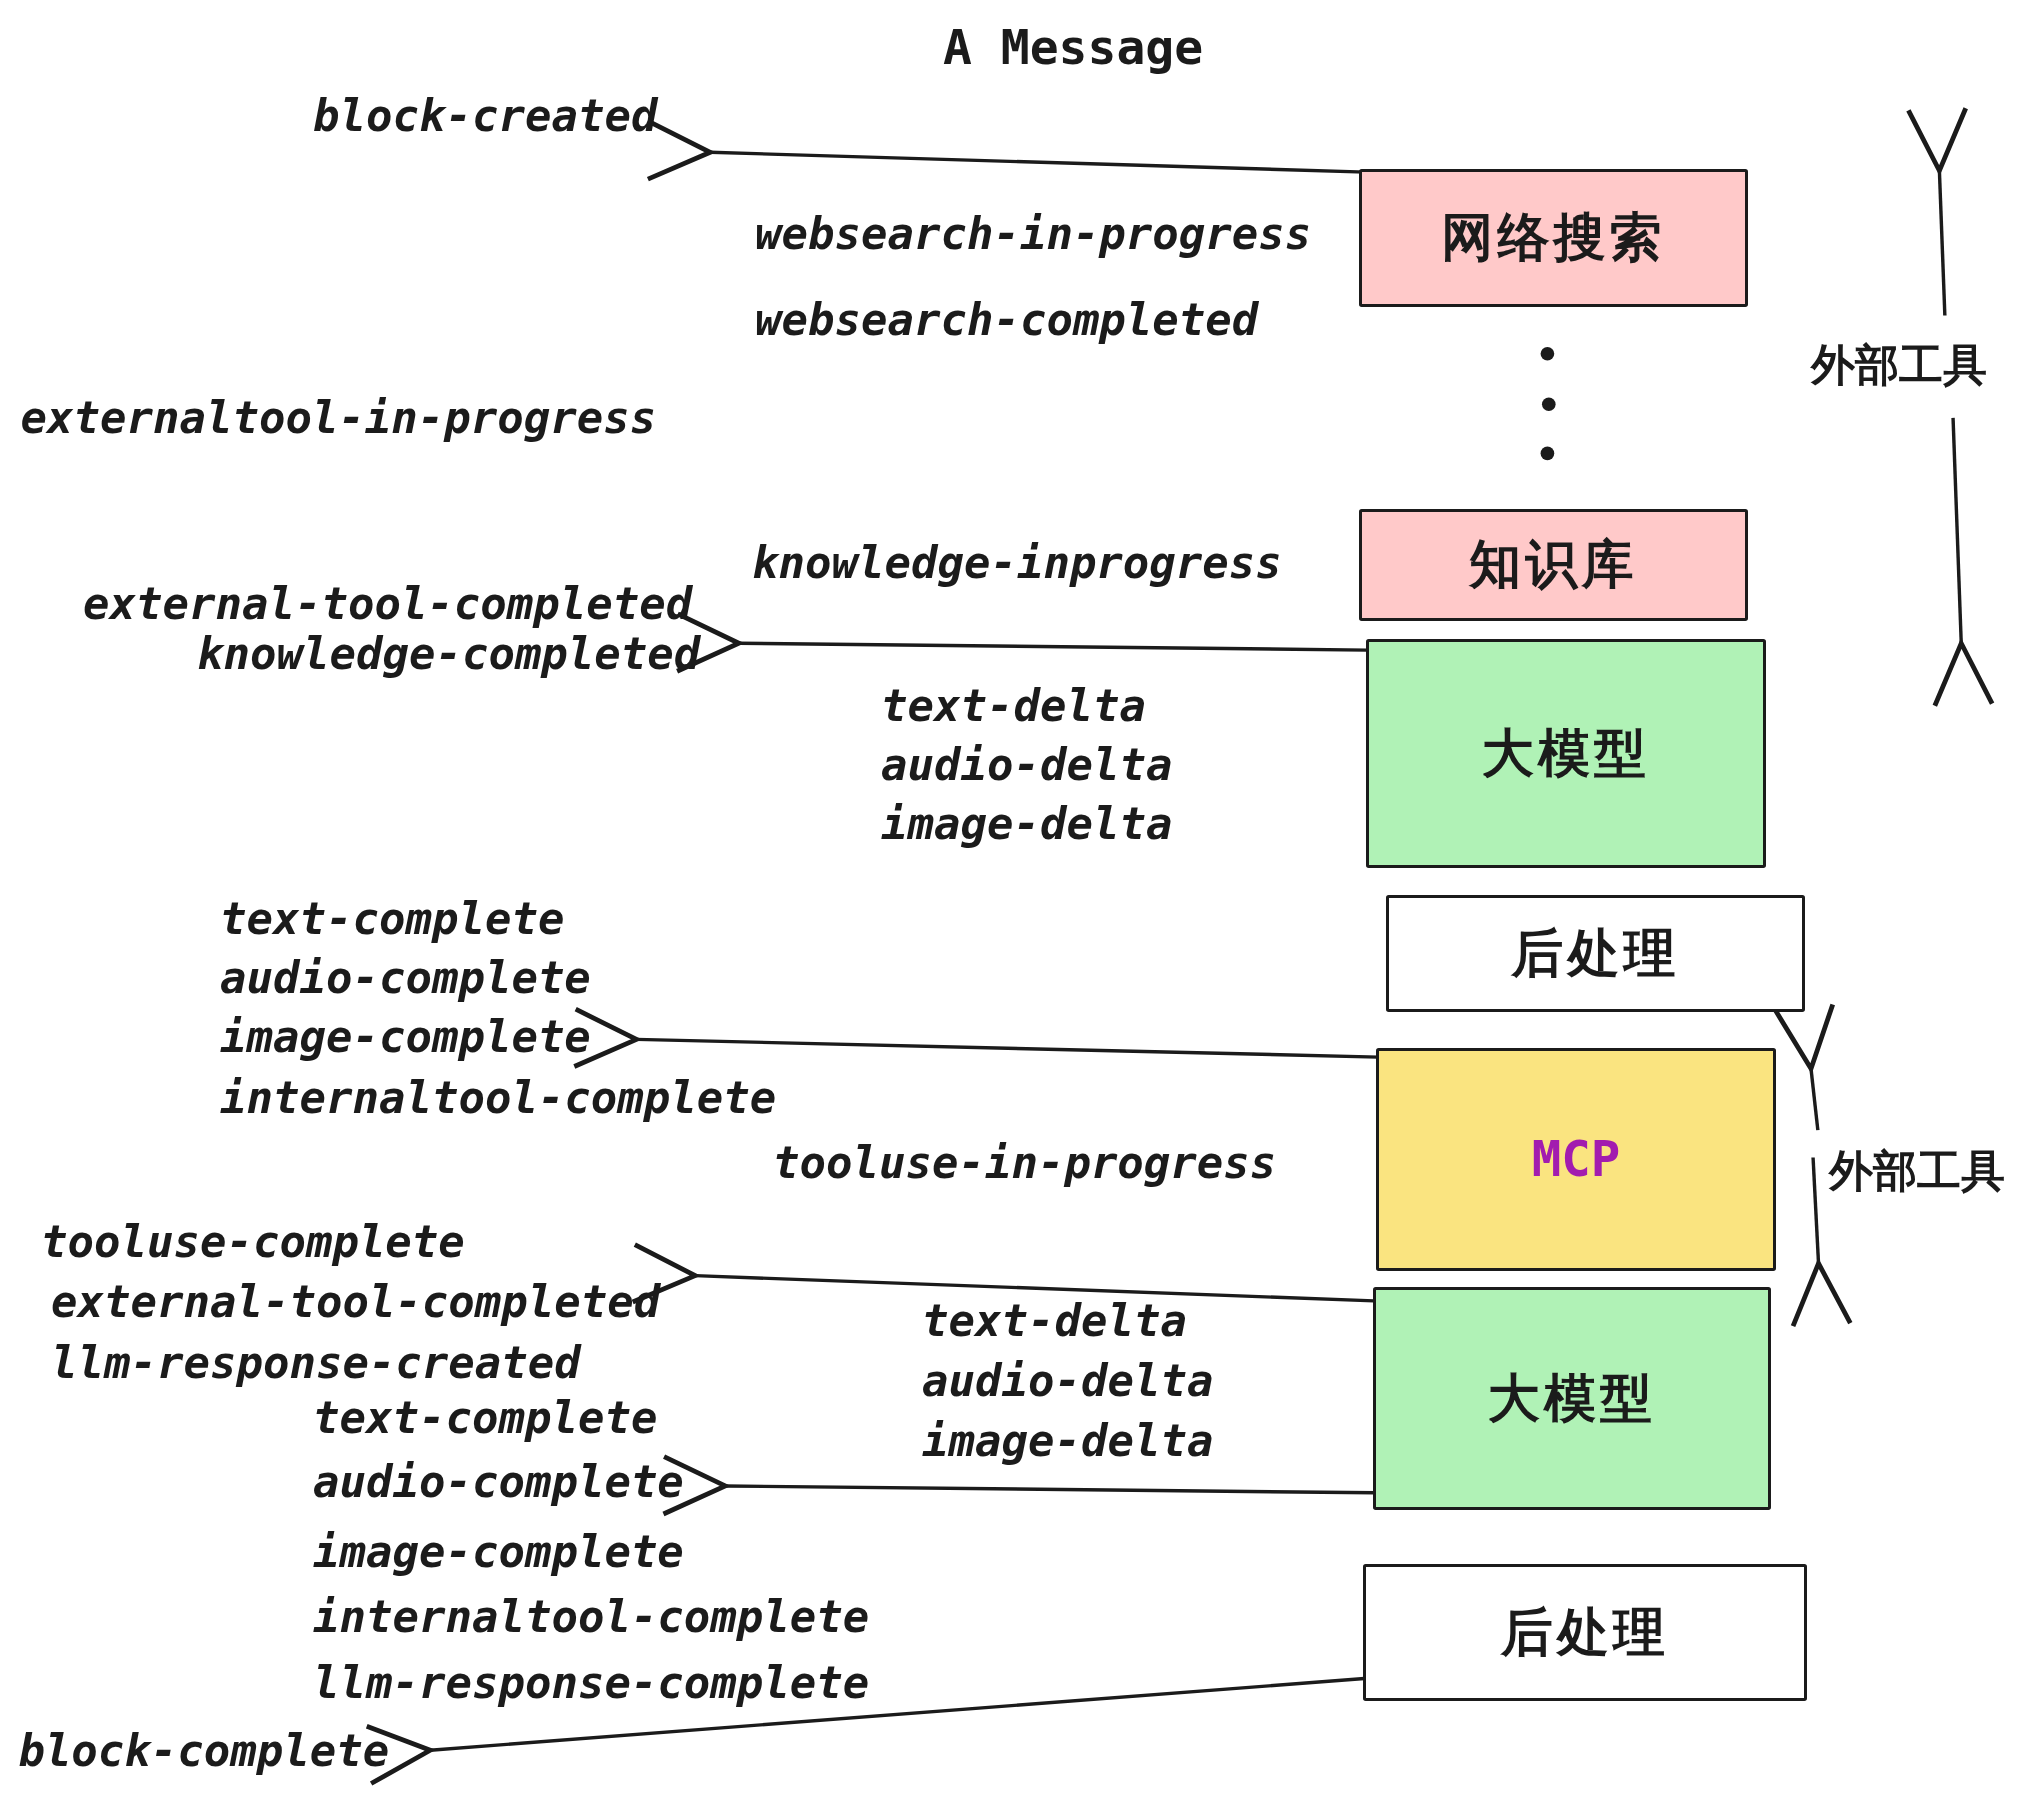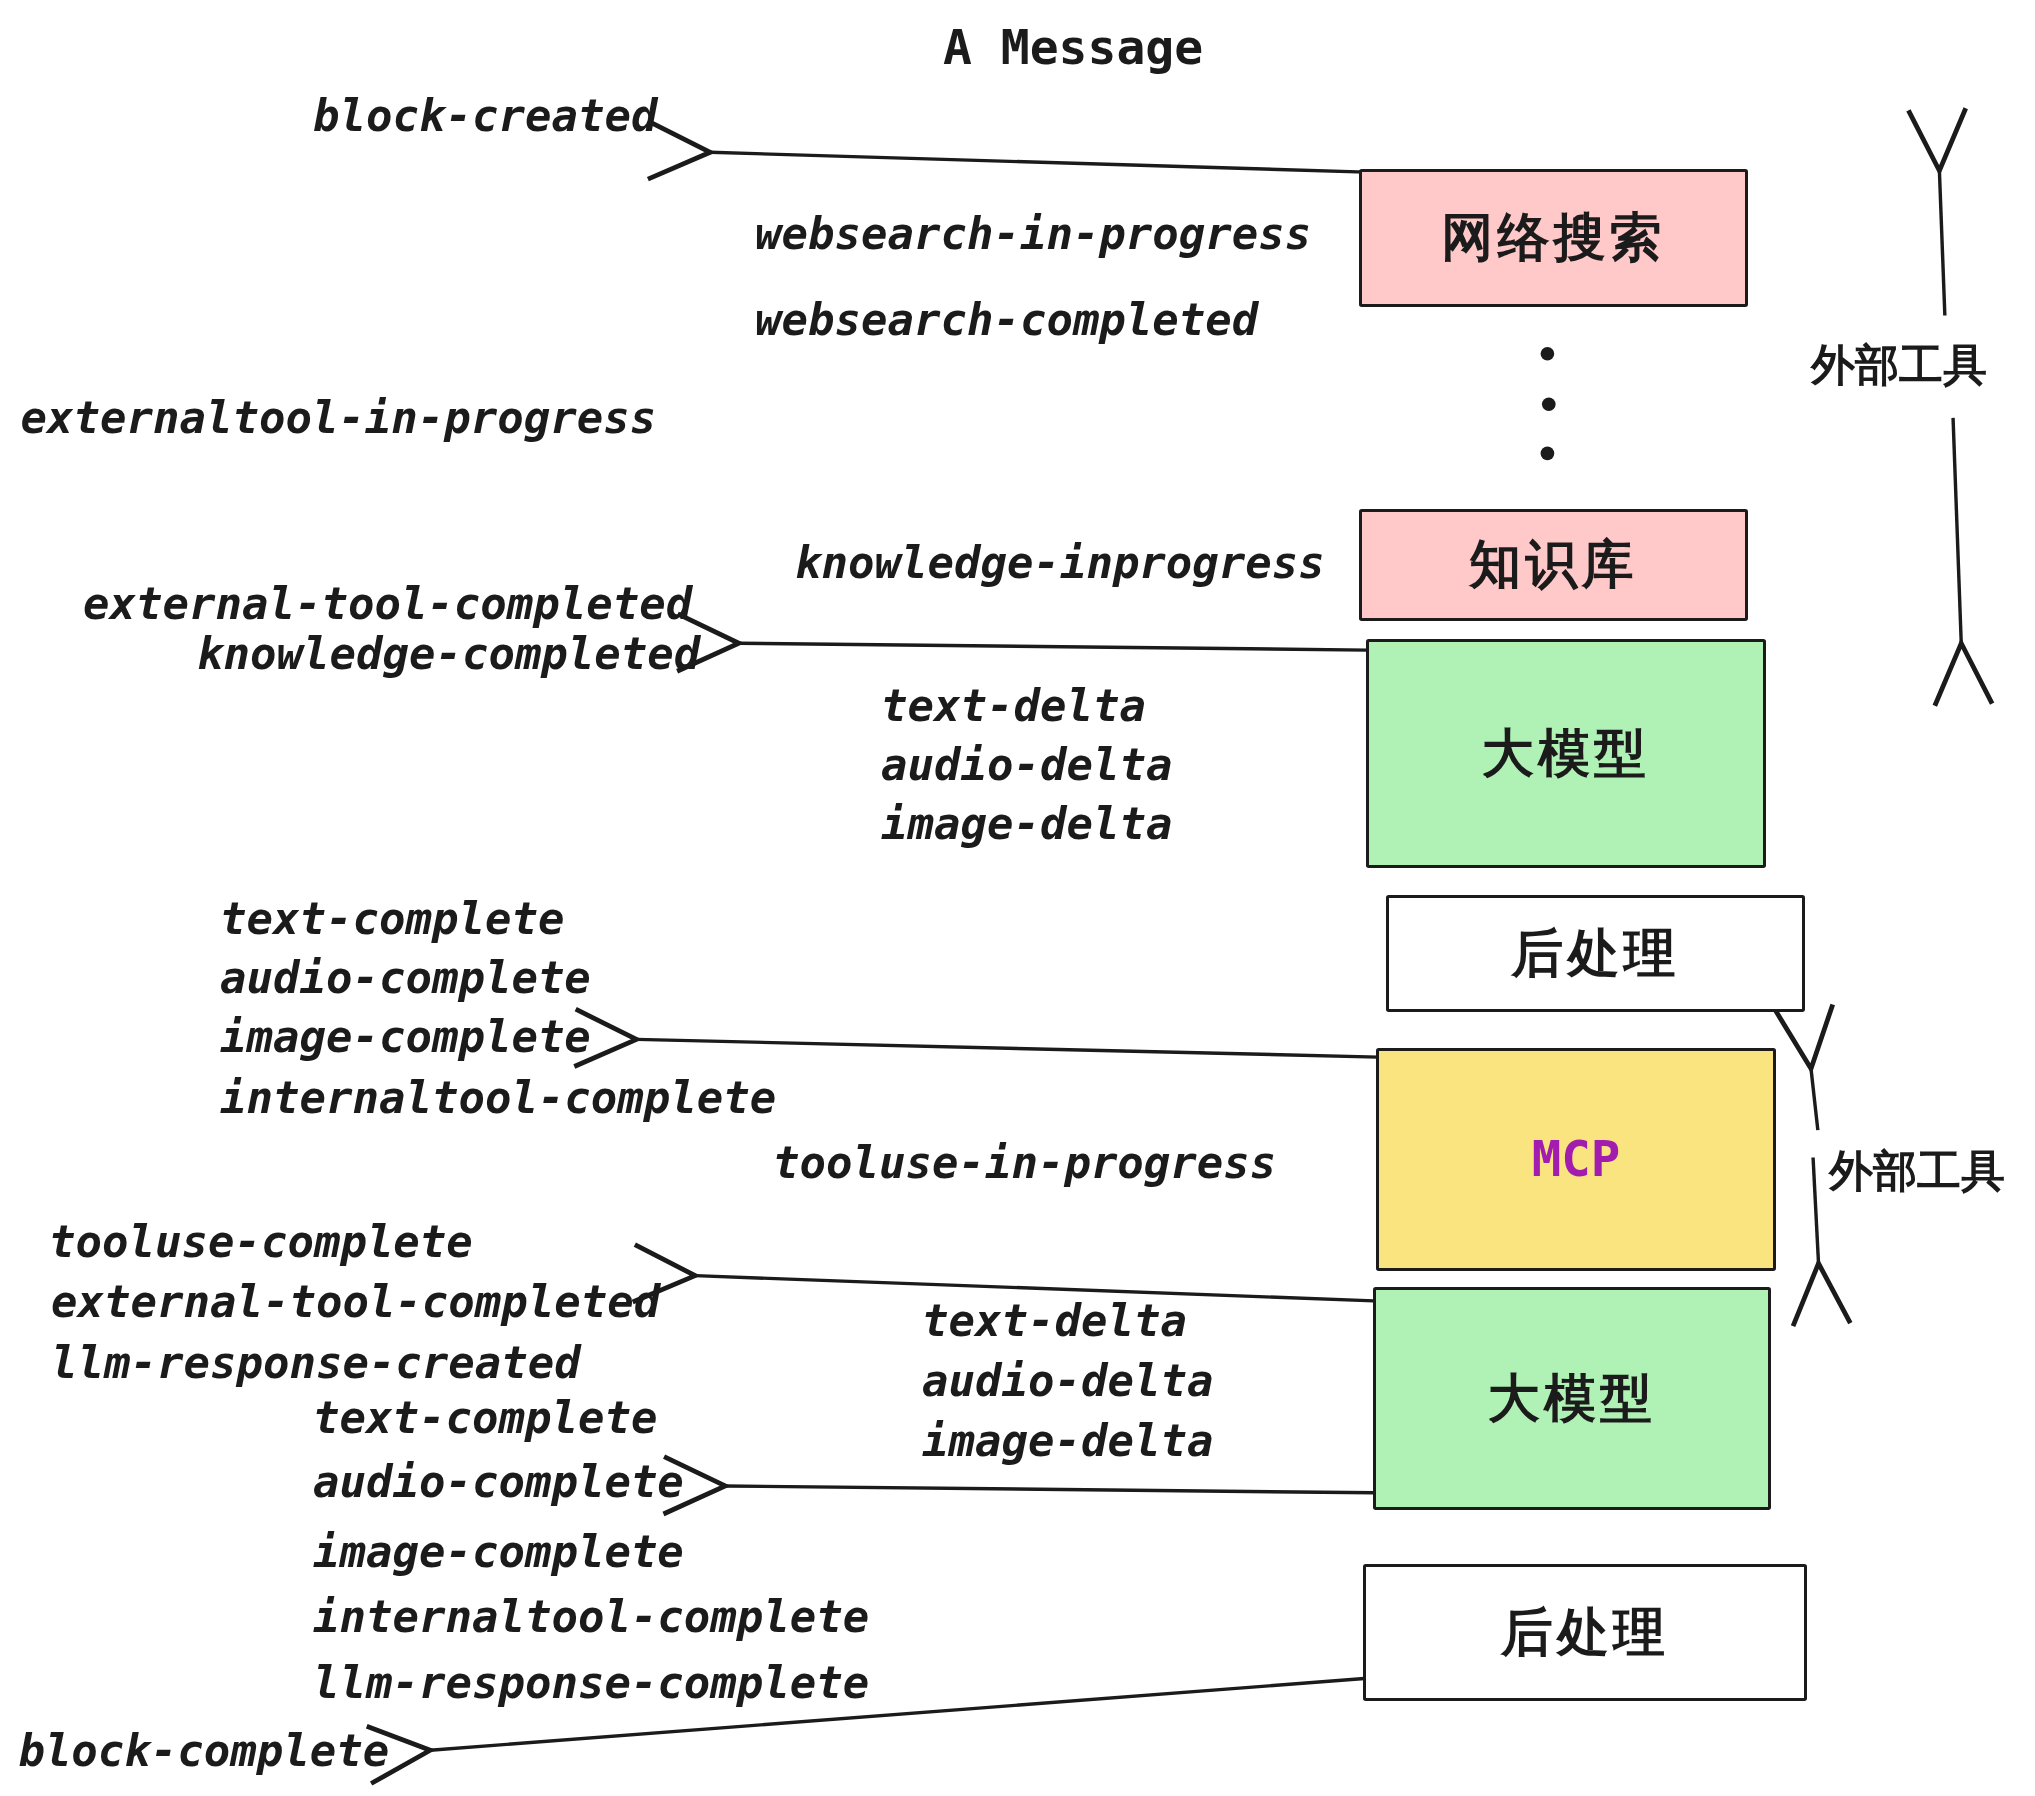--- a/index.html
+++ b/index.html
@@ -47,34 +47,34 @@
   </svg>
 
   <div class="title" style="left:943px;top:19px;position:absolute;">A Message</div>
 
   <div class="evt" style="left:313px;top:94px;">block-created</div>
   <div class="evt" style="left:755px;top:212px;">websearch-in-progress</div>
   <div class="evt" style="left:755px;top:288px;margin-top:10px;">websearch-completed</div>
   <div class="evt" style="left:20.5px;top:396px;">externaltool-in-progress</div>
   <div class="evt" style="left:83px;top:582px;">external-tool-completed</div>
   <div class="evt" style="left:197px;top:632px;">knowledge-completed</div>
-  <div class="evt" style="left:795px;top:541px;">knowledge-inprogress</div>
+  <div class="evt" style="left:752px;top:541px;">knowledge-inprogress</div>
 
   <div class="evt" style="left:881px;top:684px;">text-delta</div>
   <div class="evt" style="left:881px;top:743px;">audio-delta</div>
   <div class="evt" style="left:881px;top:802px;">image-delta</div>
 
   <div class="evt" style="left:220px;top:897px;">text-complete</div>
   <div class="evt" style="left:220px;top:956px;">audio-complete</div>
   <div class="evt" style="left:220px;top:1015px;">image-complete</div>
   <div class="evt" style="left:220px;top:1076px;">internaltool-complete</div>
 
   <div class="evt" style="left:773px;top:1141px;">tooluse-in-progress</div>
 
-  <div class="evt" style="left:49px;top:1220px;">tooluse-complete</div>
+  <div class="evt" style="left:41px;top:1220px;">tooluse-complete</div>
   <div class="evt" style="left:51px;top:1280px;">external-tool-completed</div>
   <div class="evt" style="left:51px;top:1341px;">llm-response-created</div>
 
   <div class="evt" style="left:922px;top:1299px;">text-delta</div>
   <div class="evt" style="left:922px;top:1359px;">audio-delta</div>
   <div class="evt" style="left:922px;top:1419px;">image-delta</div>
 
   <div class="evt" style="left:313px;top:1396px;">text-complete</div>
   <div class="evt" style="left:313px;top:1460px;">audio-complete</div>
   <div class="evt" style="left:313px;top:1530px;">image-complete</div>

